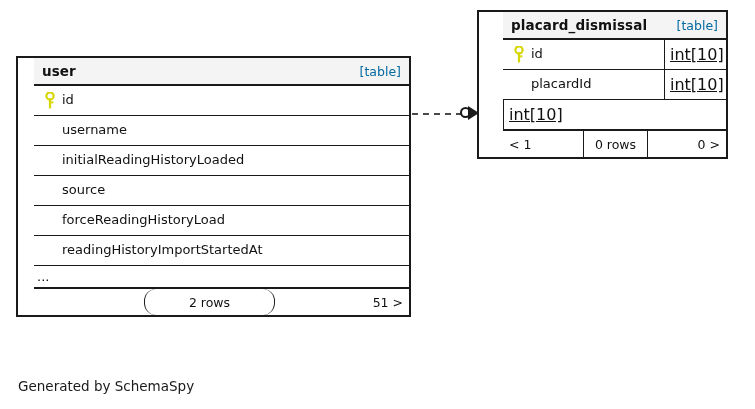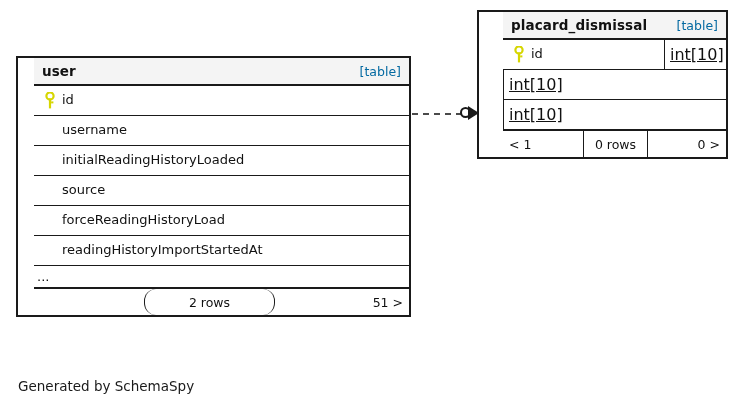--- a/index.html
+++ b/index.html
@@ -292,20 +292,24 @@
             <rect x="3.9" y="6.4" width="2.2" height="10" fill="#d6d600"></rect>
             <rect x="6.1" y="9.4" width="2.3" height="2" fill="#d6d600"></rect>
           </svg>
         </span>
         <span class="col-label">id</span>
       </div>
       <div class="col-type">int[10]</div>
     </div>
 
     <div class="col-row">
+      <div class="col-main">
+        <span class="keyslot"></span>
+        <span class="col-label">placardId</span>
+      </div>
       <div class="col-type">int[10]</div>
     </div>
 
     <div class="col-row">
       <div class="col-type">int[10]</div>
     </div>
 
     <div class="entity-footer">
       <div class="foot-cell foot-left pf-left">&lt; 1</div>
       <div class="foot-cell foot-center pf-center">0 rows</div>

